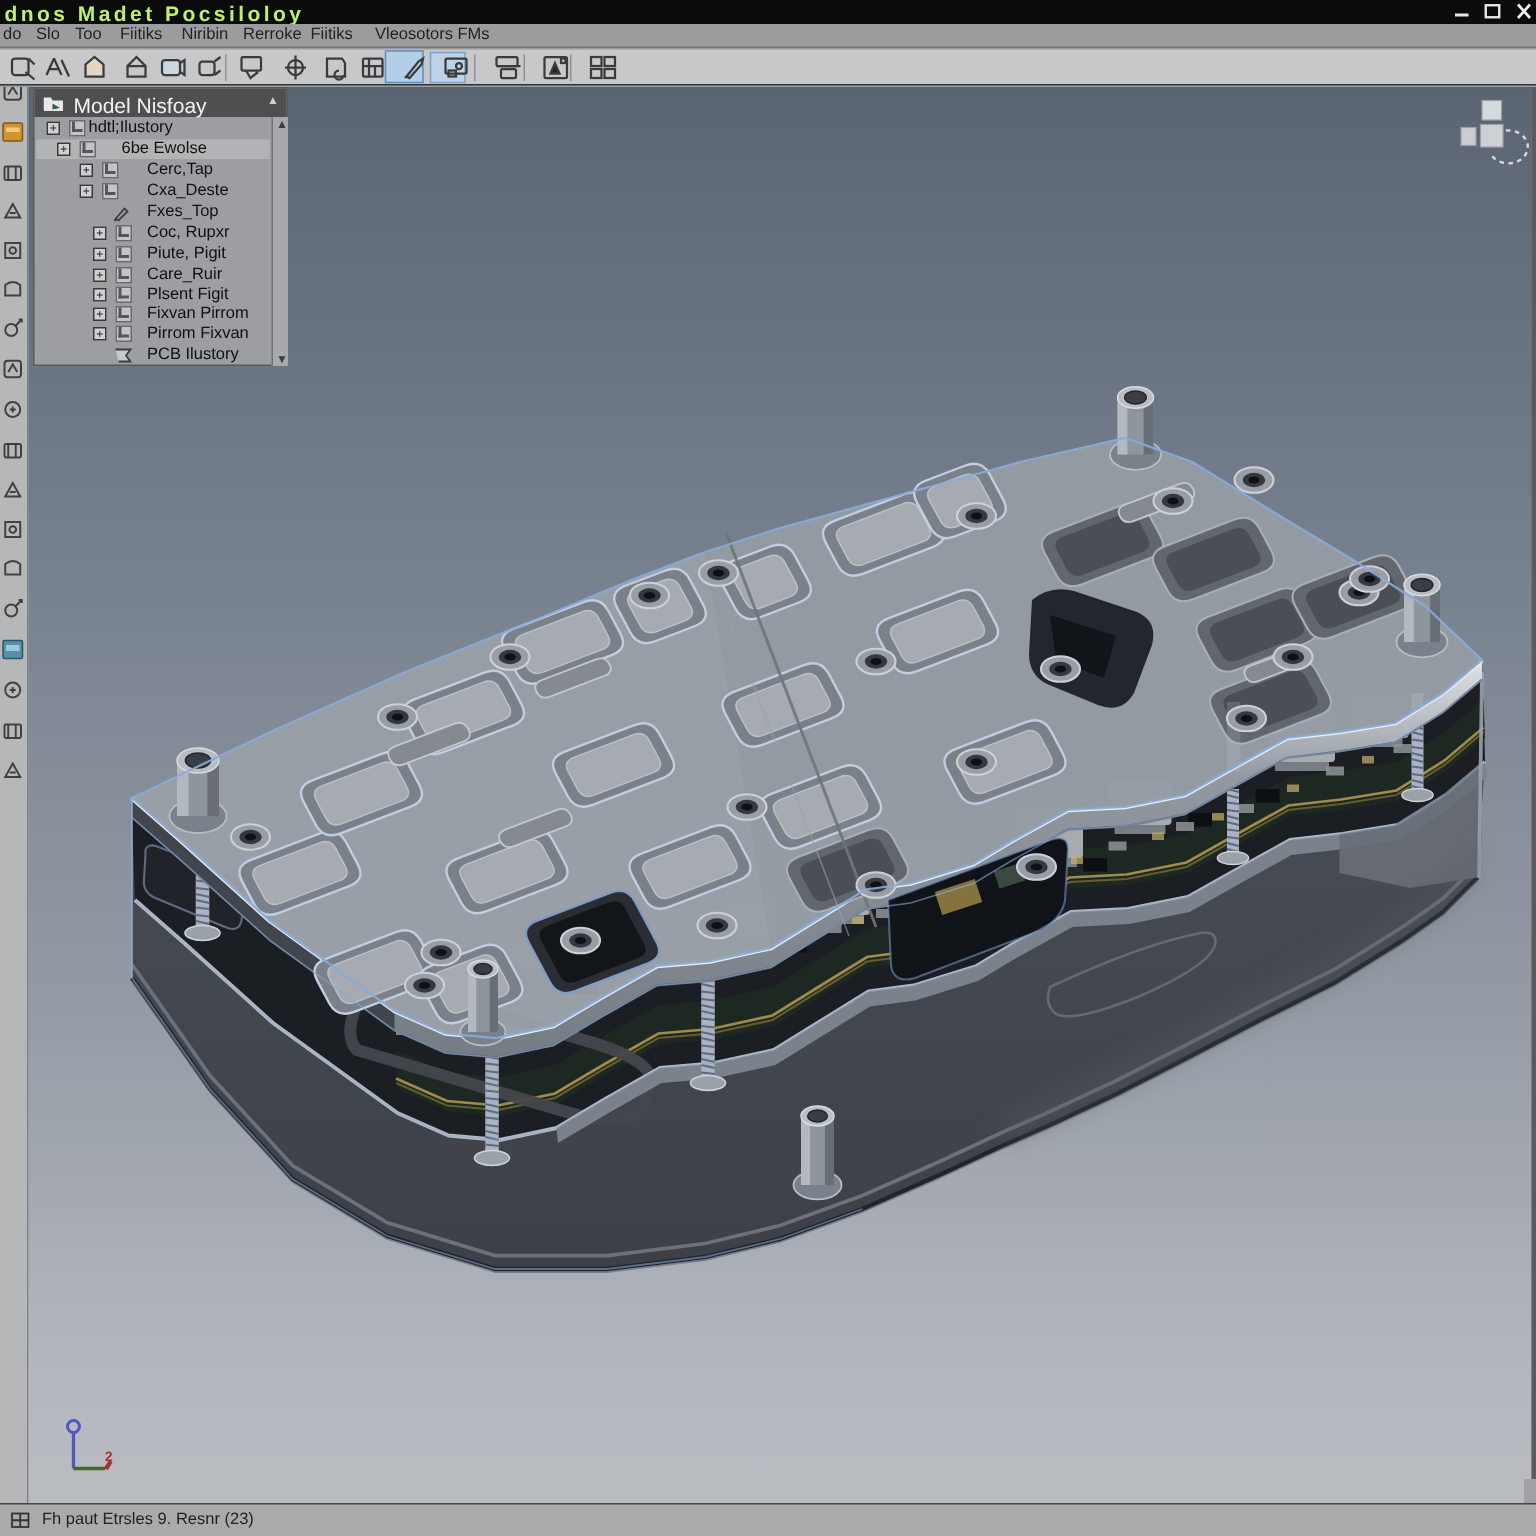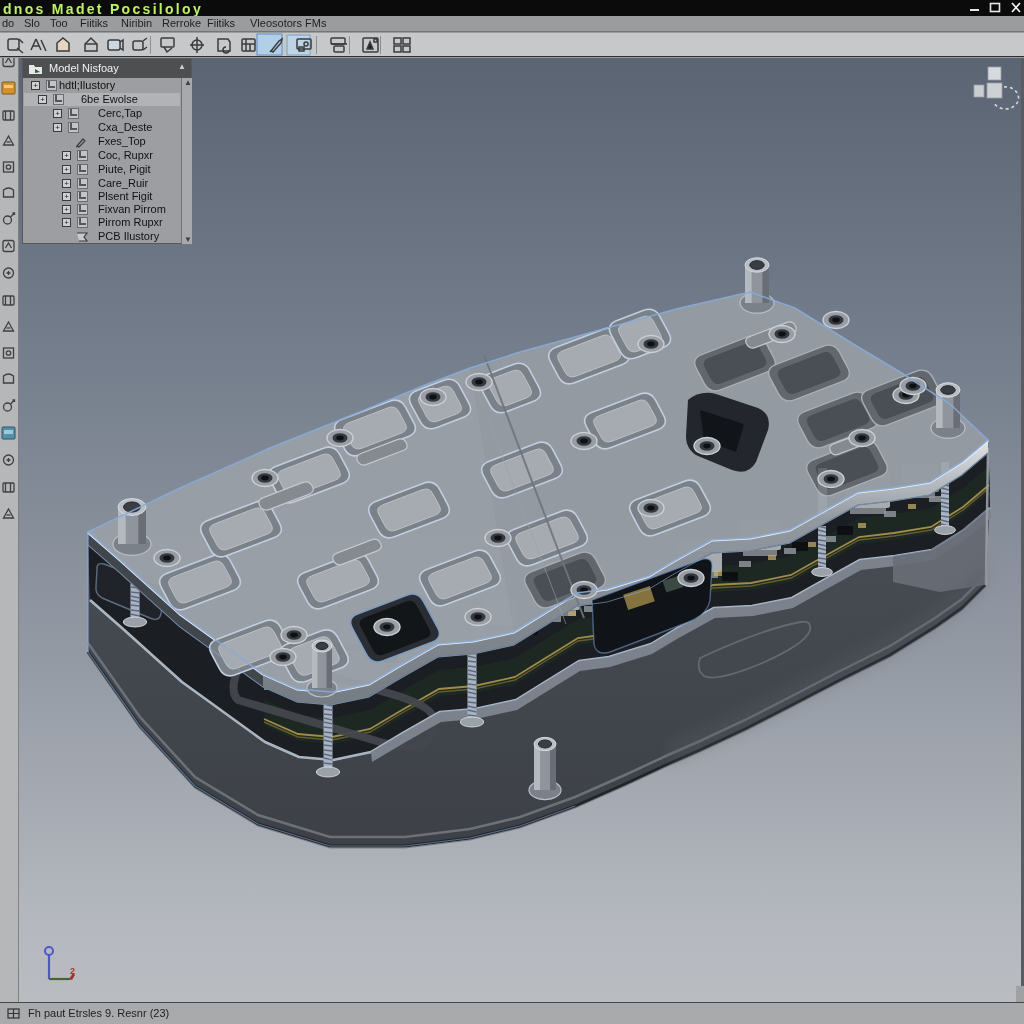--- a/index.html
+++ b/index.html
@@ -523,21 +523,21 @@
 <line x1="14" y1="41" x2="35" y2="41" stroke="#49652f" stroke-width="2.2"></line>
 <path d="M 34 41 L 38 35 L 40 37 L 37 42 Z" fill="#a5342c"></path>
 <text x="35" y="36" font-size="9" fill="#a5342c" font-weight="bold">2</text>
 </svg>
 <div class="tree">
     <div class="hdr">
       <svg width="13" height="11" style="position:absolute;left:6px;top:4px">
         <path d="M 0 2 L 5 2 L 6 4 L 13 4 L 13 11 L 0 11 Z" fill="#e8e8e8"></path>
         <path d="M 6 6 L 11 9 L 6 10 Z" fill="#2e5e3e"></path>
       </svg>
-      <span style="position:absolute;left:26px;top:3px;font-size:11px">Model Nisfoay</span>
+      <span style="position:absolute;left:26px;top:3px;font-size:14px">Model Nisfoay</span>
       <span style="position:absolute;right:5px;top:3px;font-size:8px;color:#cfcfcf">▲</span>
     </div>
     <div class="eb" style="left:8px;top:22px">+</div>
     <div class="ib" style="left:23px;top:21px"></div>
     <div style="position:absolute;left:25px;top:22px;width:7px;height:7px;border-left:2px solid #55565a;border-bottom:2px solid #55565a"></div>
     <span class="row" style="left:36px;top:20px">hdtl;Ilustory</span>
     <div style="position:absolute;left:1px;top:34px;width:156px;height:13px;background:#b2b3b5"></div>
     <div class="eb" style="left:15px;top:36px">+</div>
     <div class="ib" style="left:30px;top:35px"></div>
     <div style="position:absolute;left:32px;top:36px;width:7px;height:7px;border-left:2px solid #55565a;border-bottom:2px solid #55565a"></div>
@@ -570,21 +570,21 @@
     <div class="ib" style="left:54px;top:132px"></div>
     <div style="position:absolute;left:56px;top:133px;width:7px;height:7px;border-left:2px solid #55565a;border-bottom:2px solid #55565a"></div>
     <span class="row" style="left:75px;top:131px">Plsent Figit</span>
     <div class="eb" style="left:39px;top:146px">+</div>
     <div class="ib" style="left:54px;top:145px"></div>
     <div style="position:absolute;left:56px;top:146px;width:7px;height:7px;border-left:2px solid #55565a;border-bottom:2px solid #55565a"></div>
     <span class="row" style="left:75px;top:144px">Fixvan Pirrom</span>
     <div class="eb" style="left:39px;top:159px">+</div>
     <div class="ib" style="left:54px;top:158px"></div>
     <div style="position:absolute;left:56px;top:159px;width:7px;height:7px;border-left:2px solid #55565a;border-bottom:2px solid #55565a"></div>
-    <span class="row" style="left:75px;top:157px">Pirrom Rupxr</span>
+    <span class="row" style="left:75px;top:157px">Pirrom Fixvan</span>
     <svg width="14" height="12" style="position:absolute;left:53px;top:172px">
       <path d="M 1 2 L 11 2 L 8 6 L 11 10 L 3 10" fill="#c8c9cc" stroke="#3a3b3d" stroke-width="1.2"></path>
     </svg>
     <span class="row" style="left:75px;top:171px">PCB Ilustory</span>
     <div class="sb">
       <span style="position:absolute;left:2px;top:0px;font-size:8px;color:#3c3c3e">▲</span>
       <span style="position:absolute;left:2px;bottom:0px;font-size:8px;color:#3c3c3e">▼</span>
     </div>
   </div>
 <div class="statusbar">

